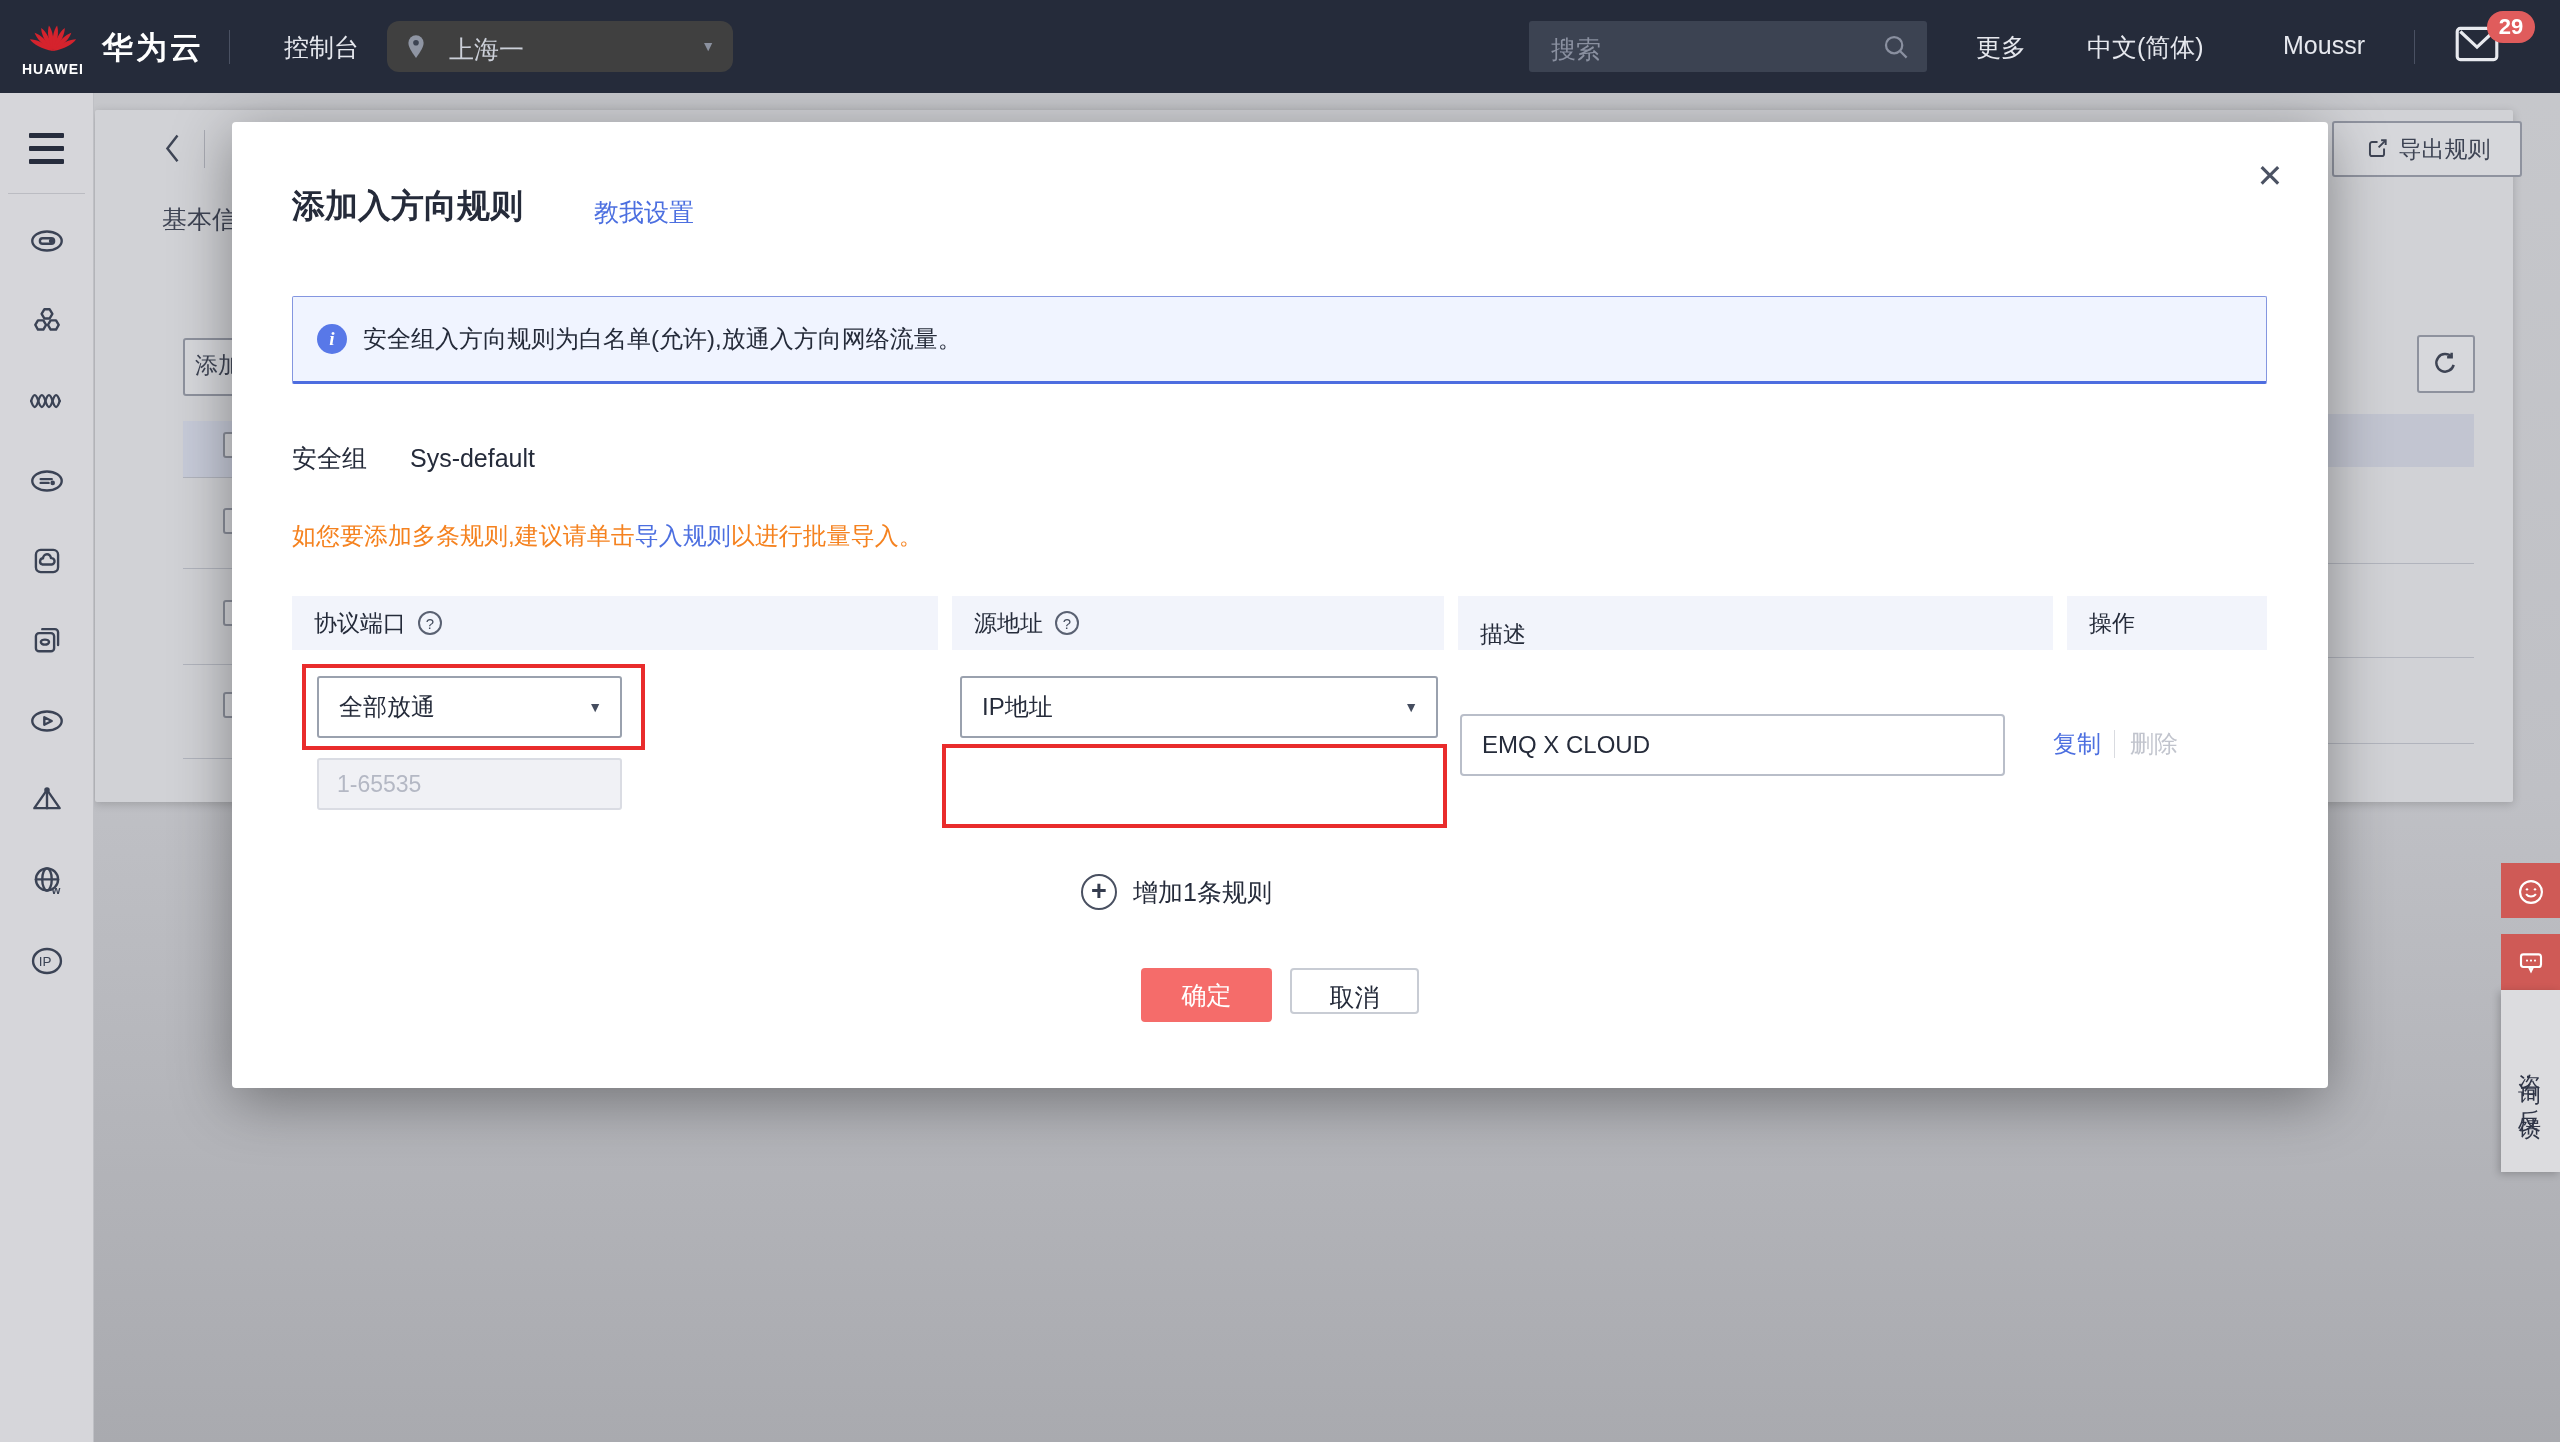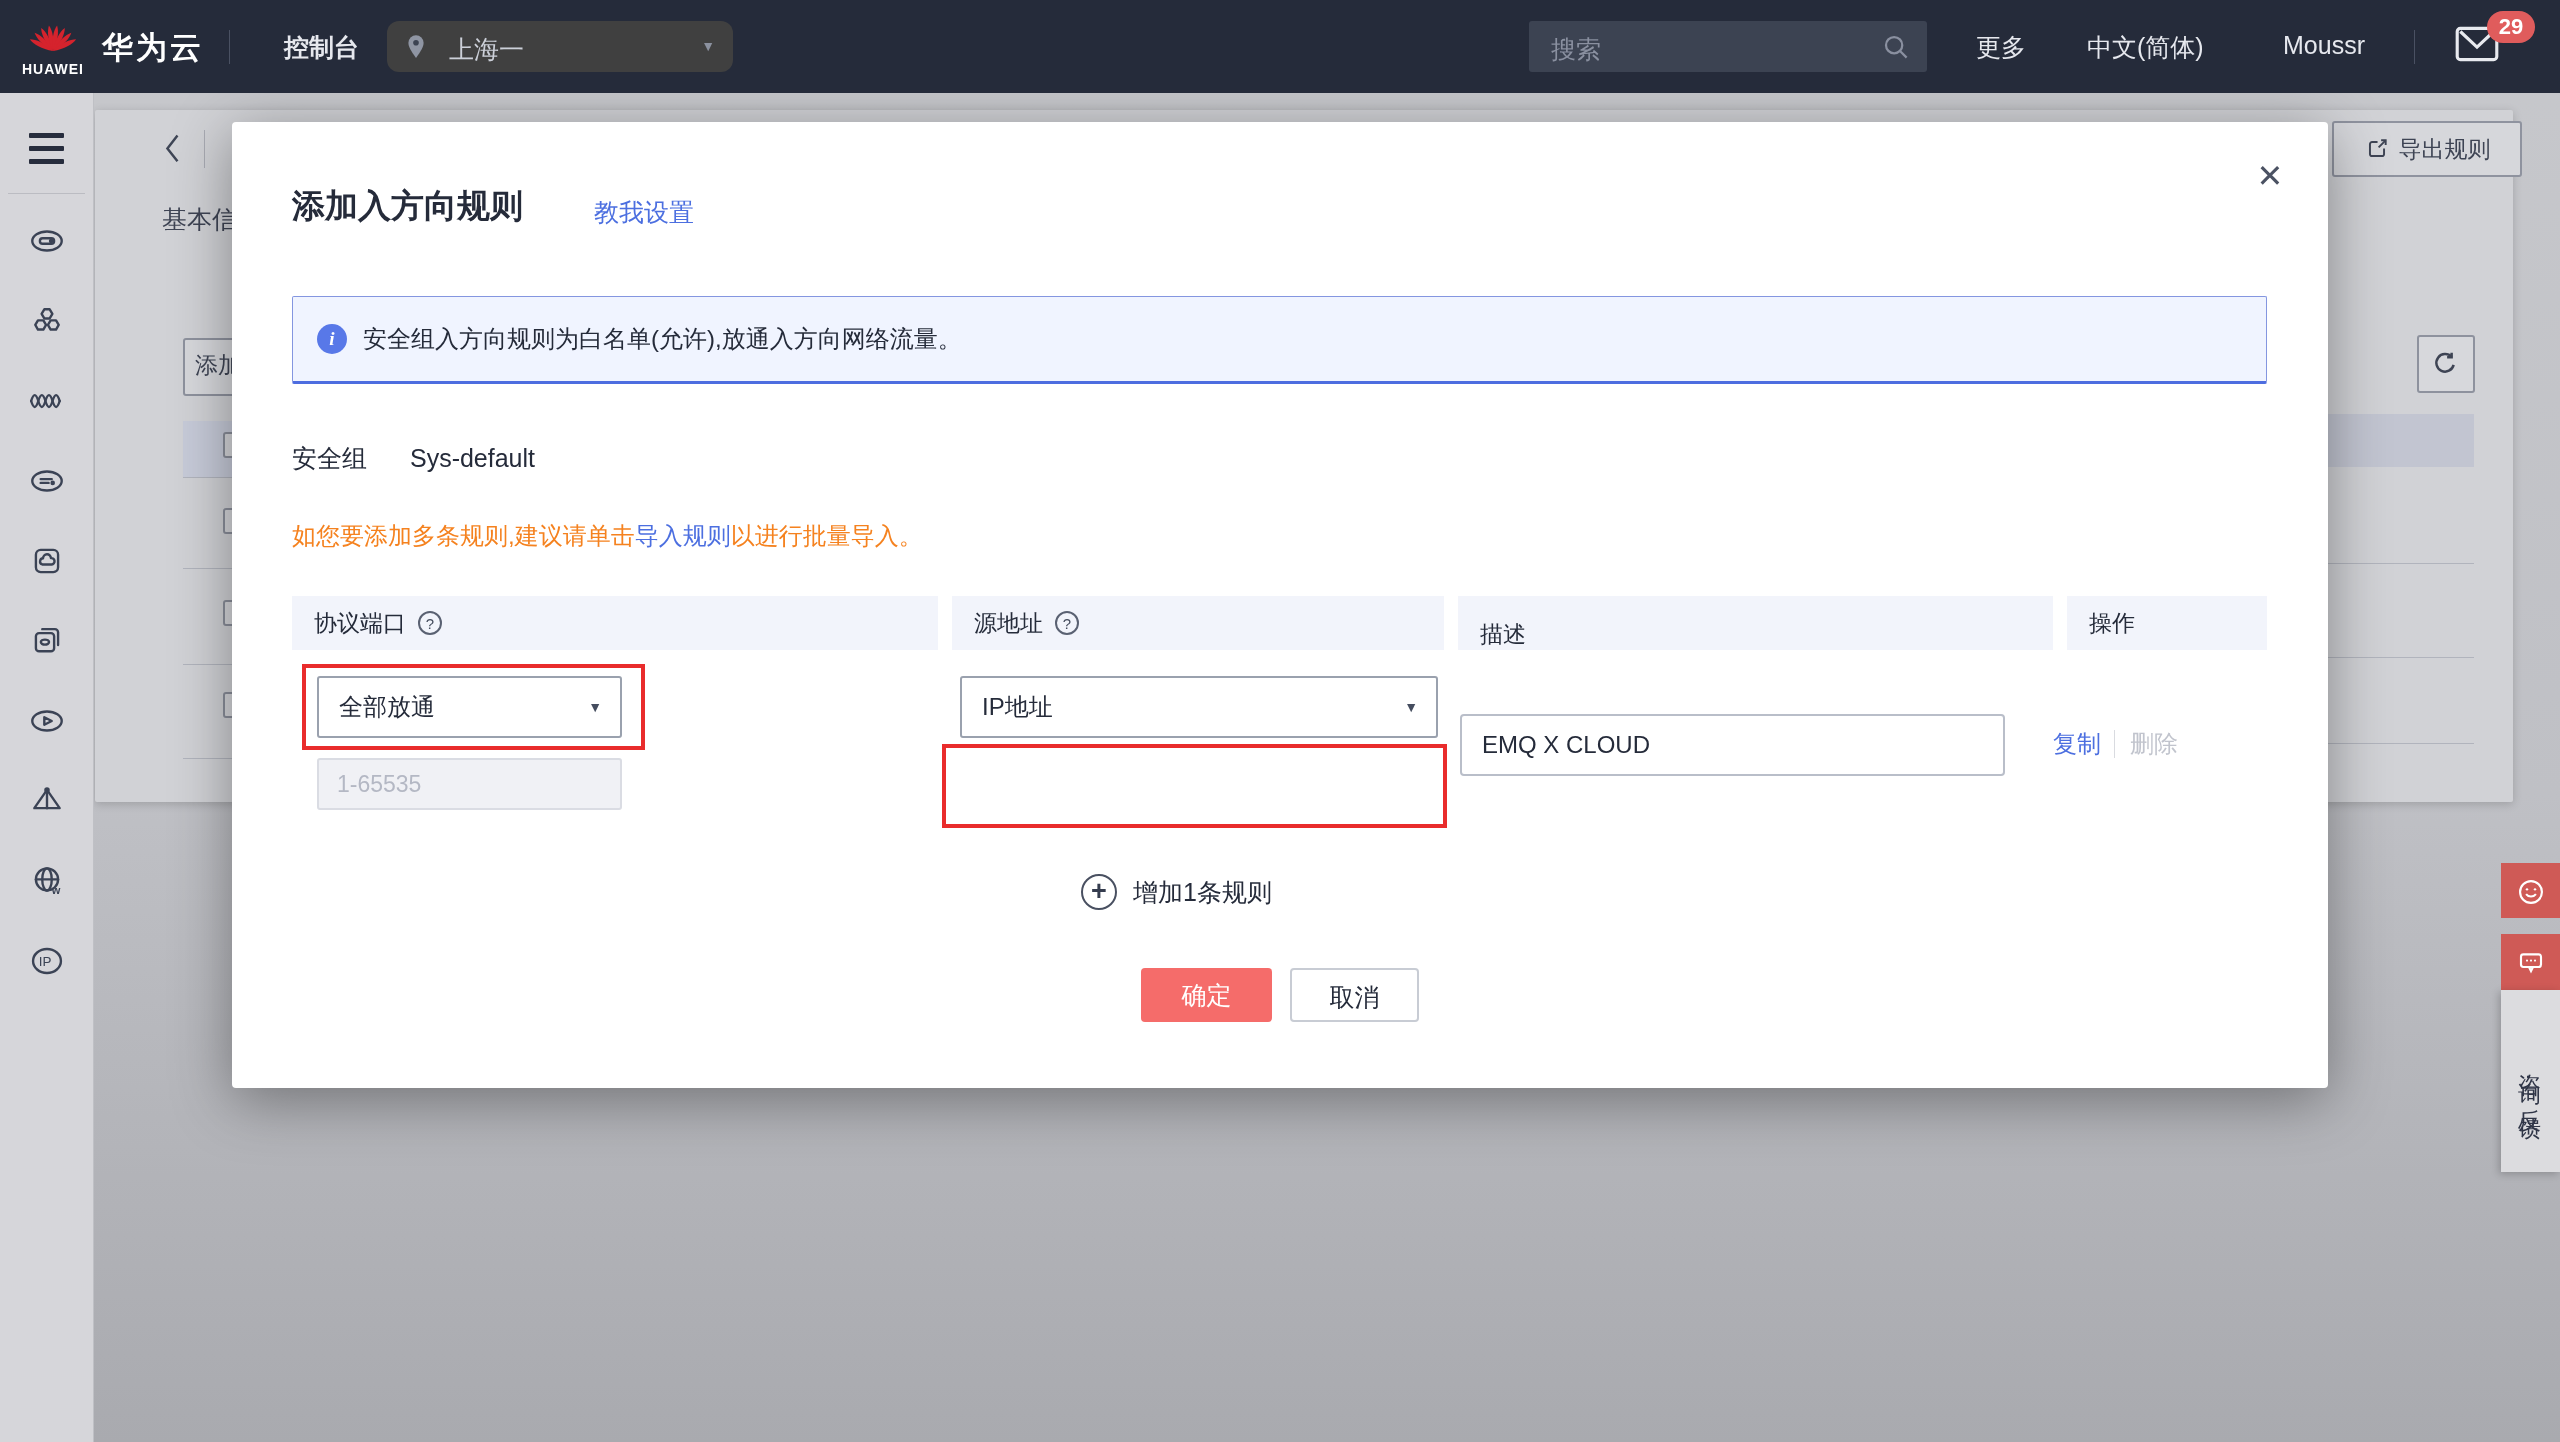--- a/index.html
+++ b/index.html
@@ -102,21 +102,21 @@
     font-family:"Liberation Sans",sans-serif;}
   .act-copy{left:1821px;top:606px;font-size:24px;color:#4c6fe0;cursor:pointer;}
   .act-sep{left:1882px;top:608px;width:1px;height:28px;background:#d9dbe0;}
   .act-del{left:1898px;top:606px;font-size:24px;color:#c1c4cd;cursor:pointer;}
   .add-rule{left:849px;top:752px;display:flex;align-items:center;gap:16px;cursor:pointer;}
   .plus-circle{width:36px;height:36px;border:2px solid #495061;border-radius:50%;box-sizing:border-box;
     font-size:27px;line-height:30px;text-align:center;color:#353c4e;font-weight:bold;}
   .add-label{font-size:25px;color:#252b3a;}
   .btn{border-radius:4px;font-size:25px;text-align:center;line-height:54px;cursor:pointer;box-sizing:border-box;}
   .btn-ok{left:909px;top:846px;width:131px;height:54px;background:#f56c6a;color:#fff;}
-  .btn-cancel{left:1058px;top:846px;width:129px;height:54px;background:#fff;border:2px solid #c8ccd4;color:#252b3a;}
+  .btn-cancel{left:1058px;top:846px;width:129px;height:46px;background:#fff;border:2px solid #c8ccd4;color:#252b3a;}
 
   
   .float-btn{left:2501px;width:59px;height:56px;background:#cf5a56;cursor:pointer;z-index:50;}
   .float-btn svg{position:absolute;left:13px;top:13px;stroke:#fff;fill:none;stroke-width:1.6;}
   .fb-panel{left:2501px;top:990px;width:59px;height:182px;background:#dcdcdf;z-index:50;
     box-shadow:-2px 2px 8px rgba(0,0,0,.22);display:flex;align-items:center;justify-content:center;cursor:pointer;}
   .fb-text{writing-mode:vertical-rl;font-size:23px;color:#2f3547;letter-spacing:9px;}
 </style>
 </head>
 <body>
@@ -137,21 +137,21 @@
           <use href="#hw-petal" transform="rotate(9 23 36)"></use>
             <use href="#hw-petal" transform="rotate(27 23 36)"></use>
           <use href="#hw-petal" transform="rotate(45 23 36)"></use>
             <use href="#hw-petal" transform="rotate(63 23 36)"></use>
         </g>
       </svg>
       <span class="hw-logo-sub">HUAWEI</span>
     </div>
     <div class="abs brand">华为云</div>
     <div class="abs tb-sep" style="left:229px;"></div>
-    <div class="abs tb-text" style="left:284px;font-weight:bold;">控制台</div>
+    <div class="abs tb-text" style="left:284px;">控制台</div>
 
     <div class="abs region-pill">
       <svg class="pin" width="26" height="32" viewBox="0 0 24 26">
         <path d="M12 24 C7 17 5 13.5 5 10 a7 7 0 0 1 14 0 C19 13.5 17 17 12 24 Z" fill="#8f95a3"></path>
         <circle cx="12" cy="10" r="2.6" fill="#3c4352"></circle>
       </svg>
       <span class="region-label">上海一</span>
       <span class="caret">▼</span>
     </div>
 

